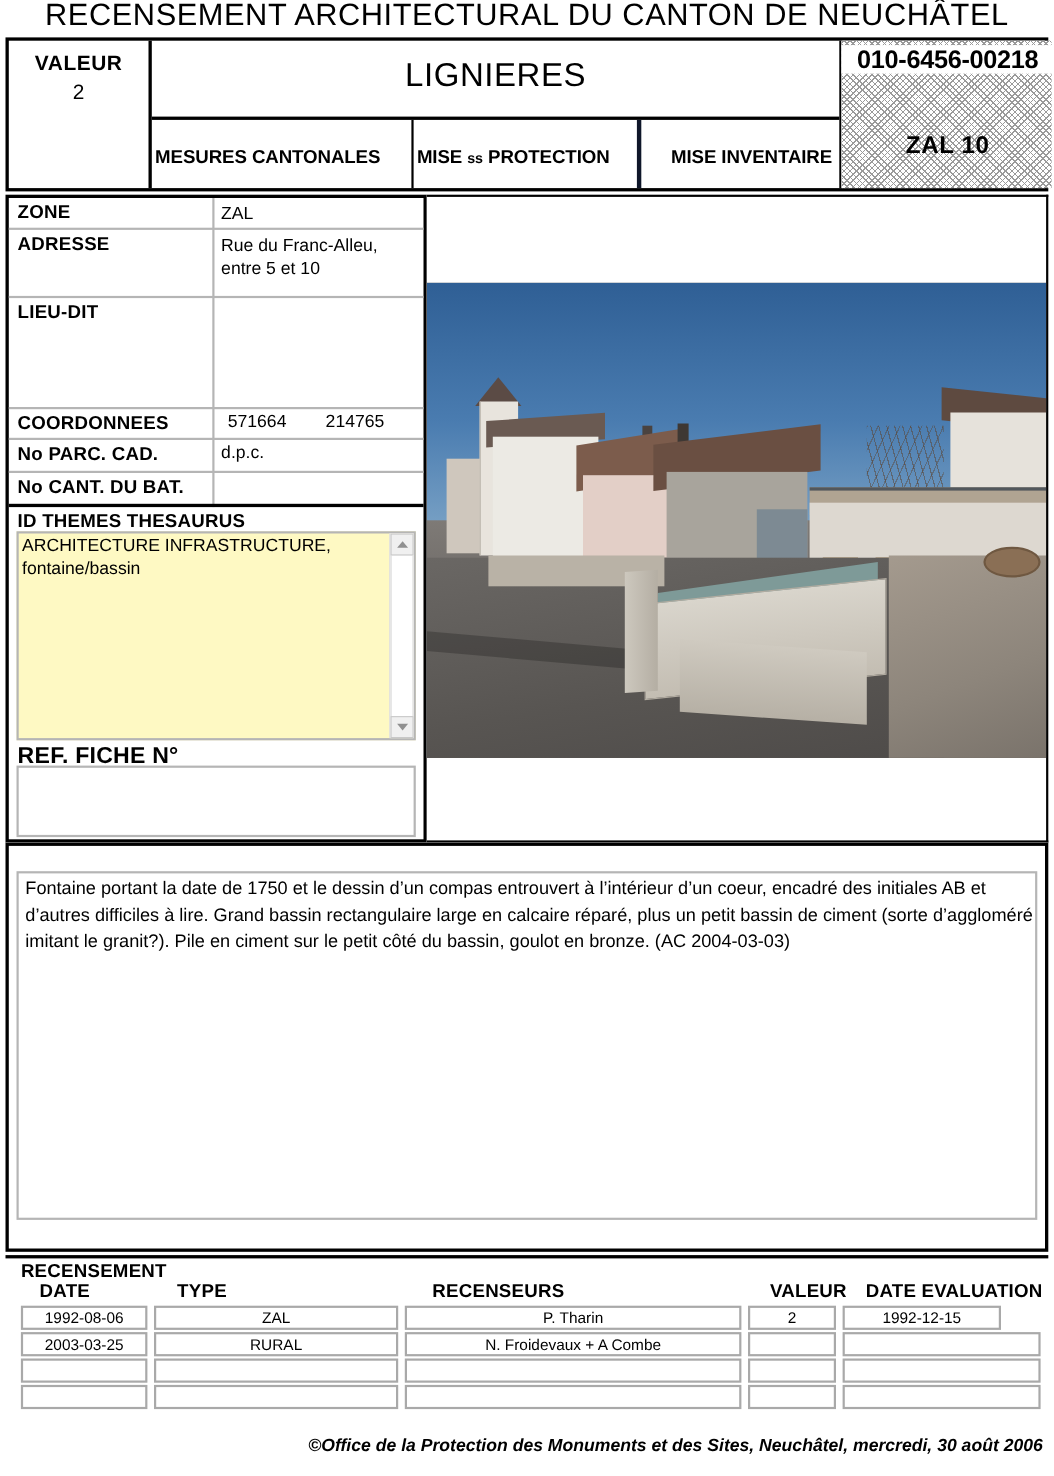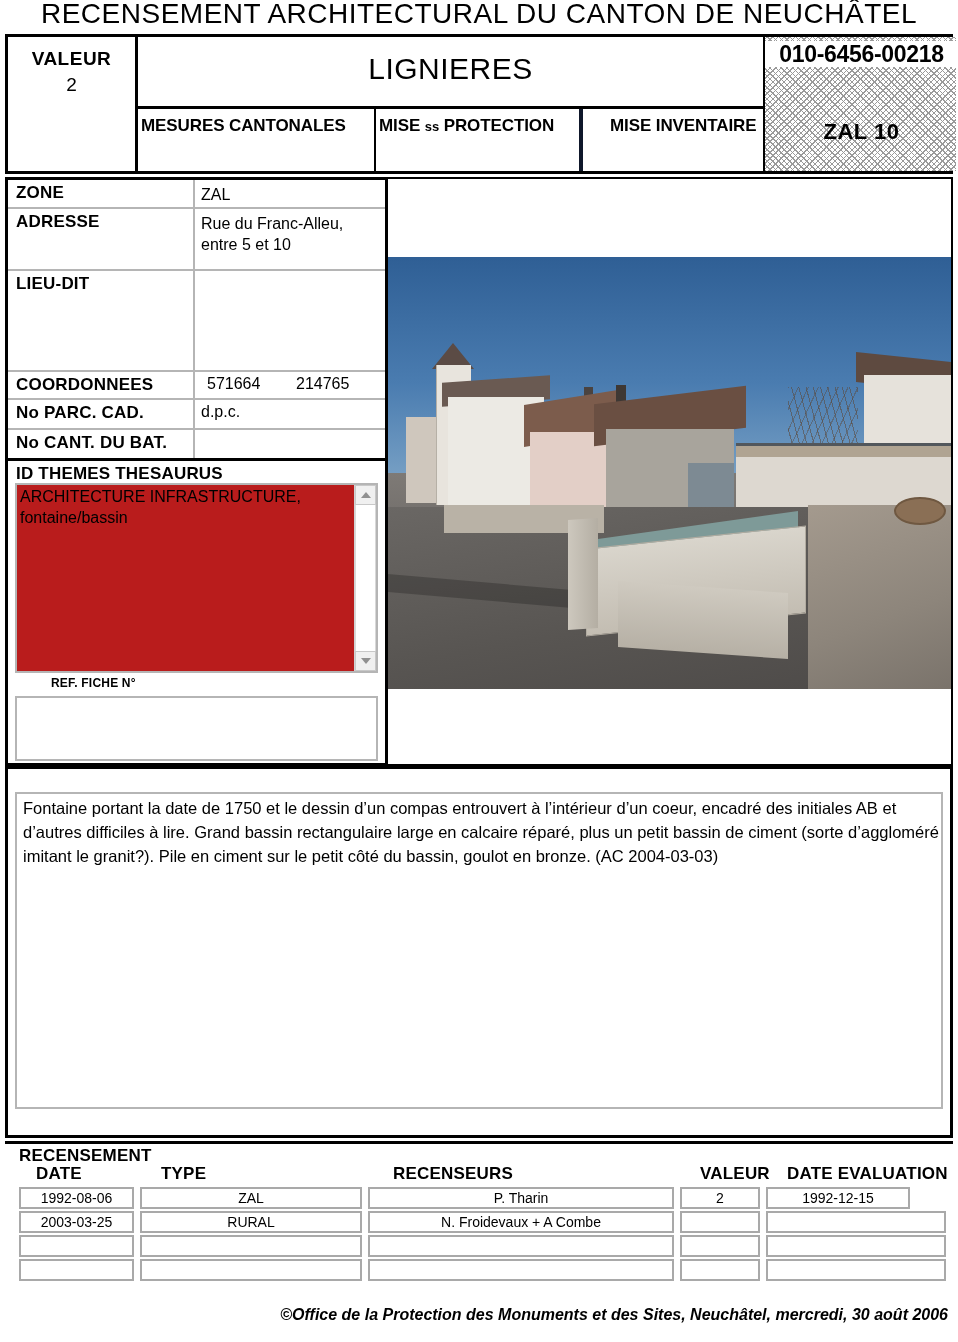--- a/index.html
+++ b/index.html
@@ -75,21 +75,21 @@
     position: absolute;
     left: 130px; top: 72px;
     width: 625px; height: 62px;
     box-sizing: border-box;
     display: flex;
   }
   .hdr-mcell {
     box-sizing: border-box;
     font-size: 17px;
     font-weight: bold;
-    padding-top: 7px;
+    padding-top: 24px;
     padding-left: 3px;
     white-space: nowrap;
     letter-spacing: -0.1px;
   }
   .hdr-mcell.c1 { width: 238px; border-right: 2px solid #000; }
   .hdr-mcell.c2 { width: 207px; border-right: 4px solid #0f172a; }
   .hdr-mcell.c3 { width: 144px; margin-left: 24px; }
   .hdr-mcell .small { font-size: 13px; }
 
   .hdr-ref {
@@ -176,21 +176,21 @@
     font-size: 17px;
     font-weight: bold;
     letter-spacing: 0.2px;
   }
   .thes-box {
     position: absolute;
     left: 7px; top: 303px;
     width: 363px; height: 190px;
     border: 2px solid #b5b5b5;
     box-sizing: border-box;
-    background: #b91c1c;
+    background: #fef9c3;
     padding-left: 16px;
   }
   .thes-text {
     position: absolute;
     left: 3px; top: 1px;
     width: 320px;
     font-size: 16px;
     line-height: 21px;
     white-space: pre-line;
   }
@@ -225,24 +225,23 @@
     width: 21px;
     background: #ffffff;
     border-left: 1px solid #d8d8d8;
     border-right: 1px solid #d8d8d8;
     box-sizing: border-box;
   }
 
   .reffiche-head {
     position: absolute;
     left: 8px; top: 496px;
-    font-size: 12px;
+    font-size: 21px;
     font-weight: bold;
     letter-spacing: 0.2px;
-    margin-left: 35px;
   }
   .reffiche-box {
     position: absolute;
     left: 7px; top: 516px;
     width: 363px; height: 65px;
     border: 2px solid #b5b5b5;
     box-sizing: border-box;
     background: #fff;
   }
 

